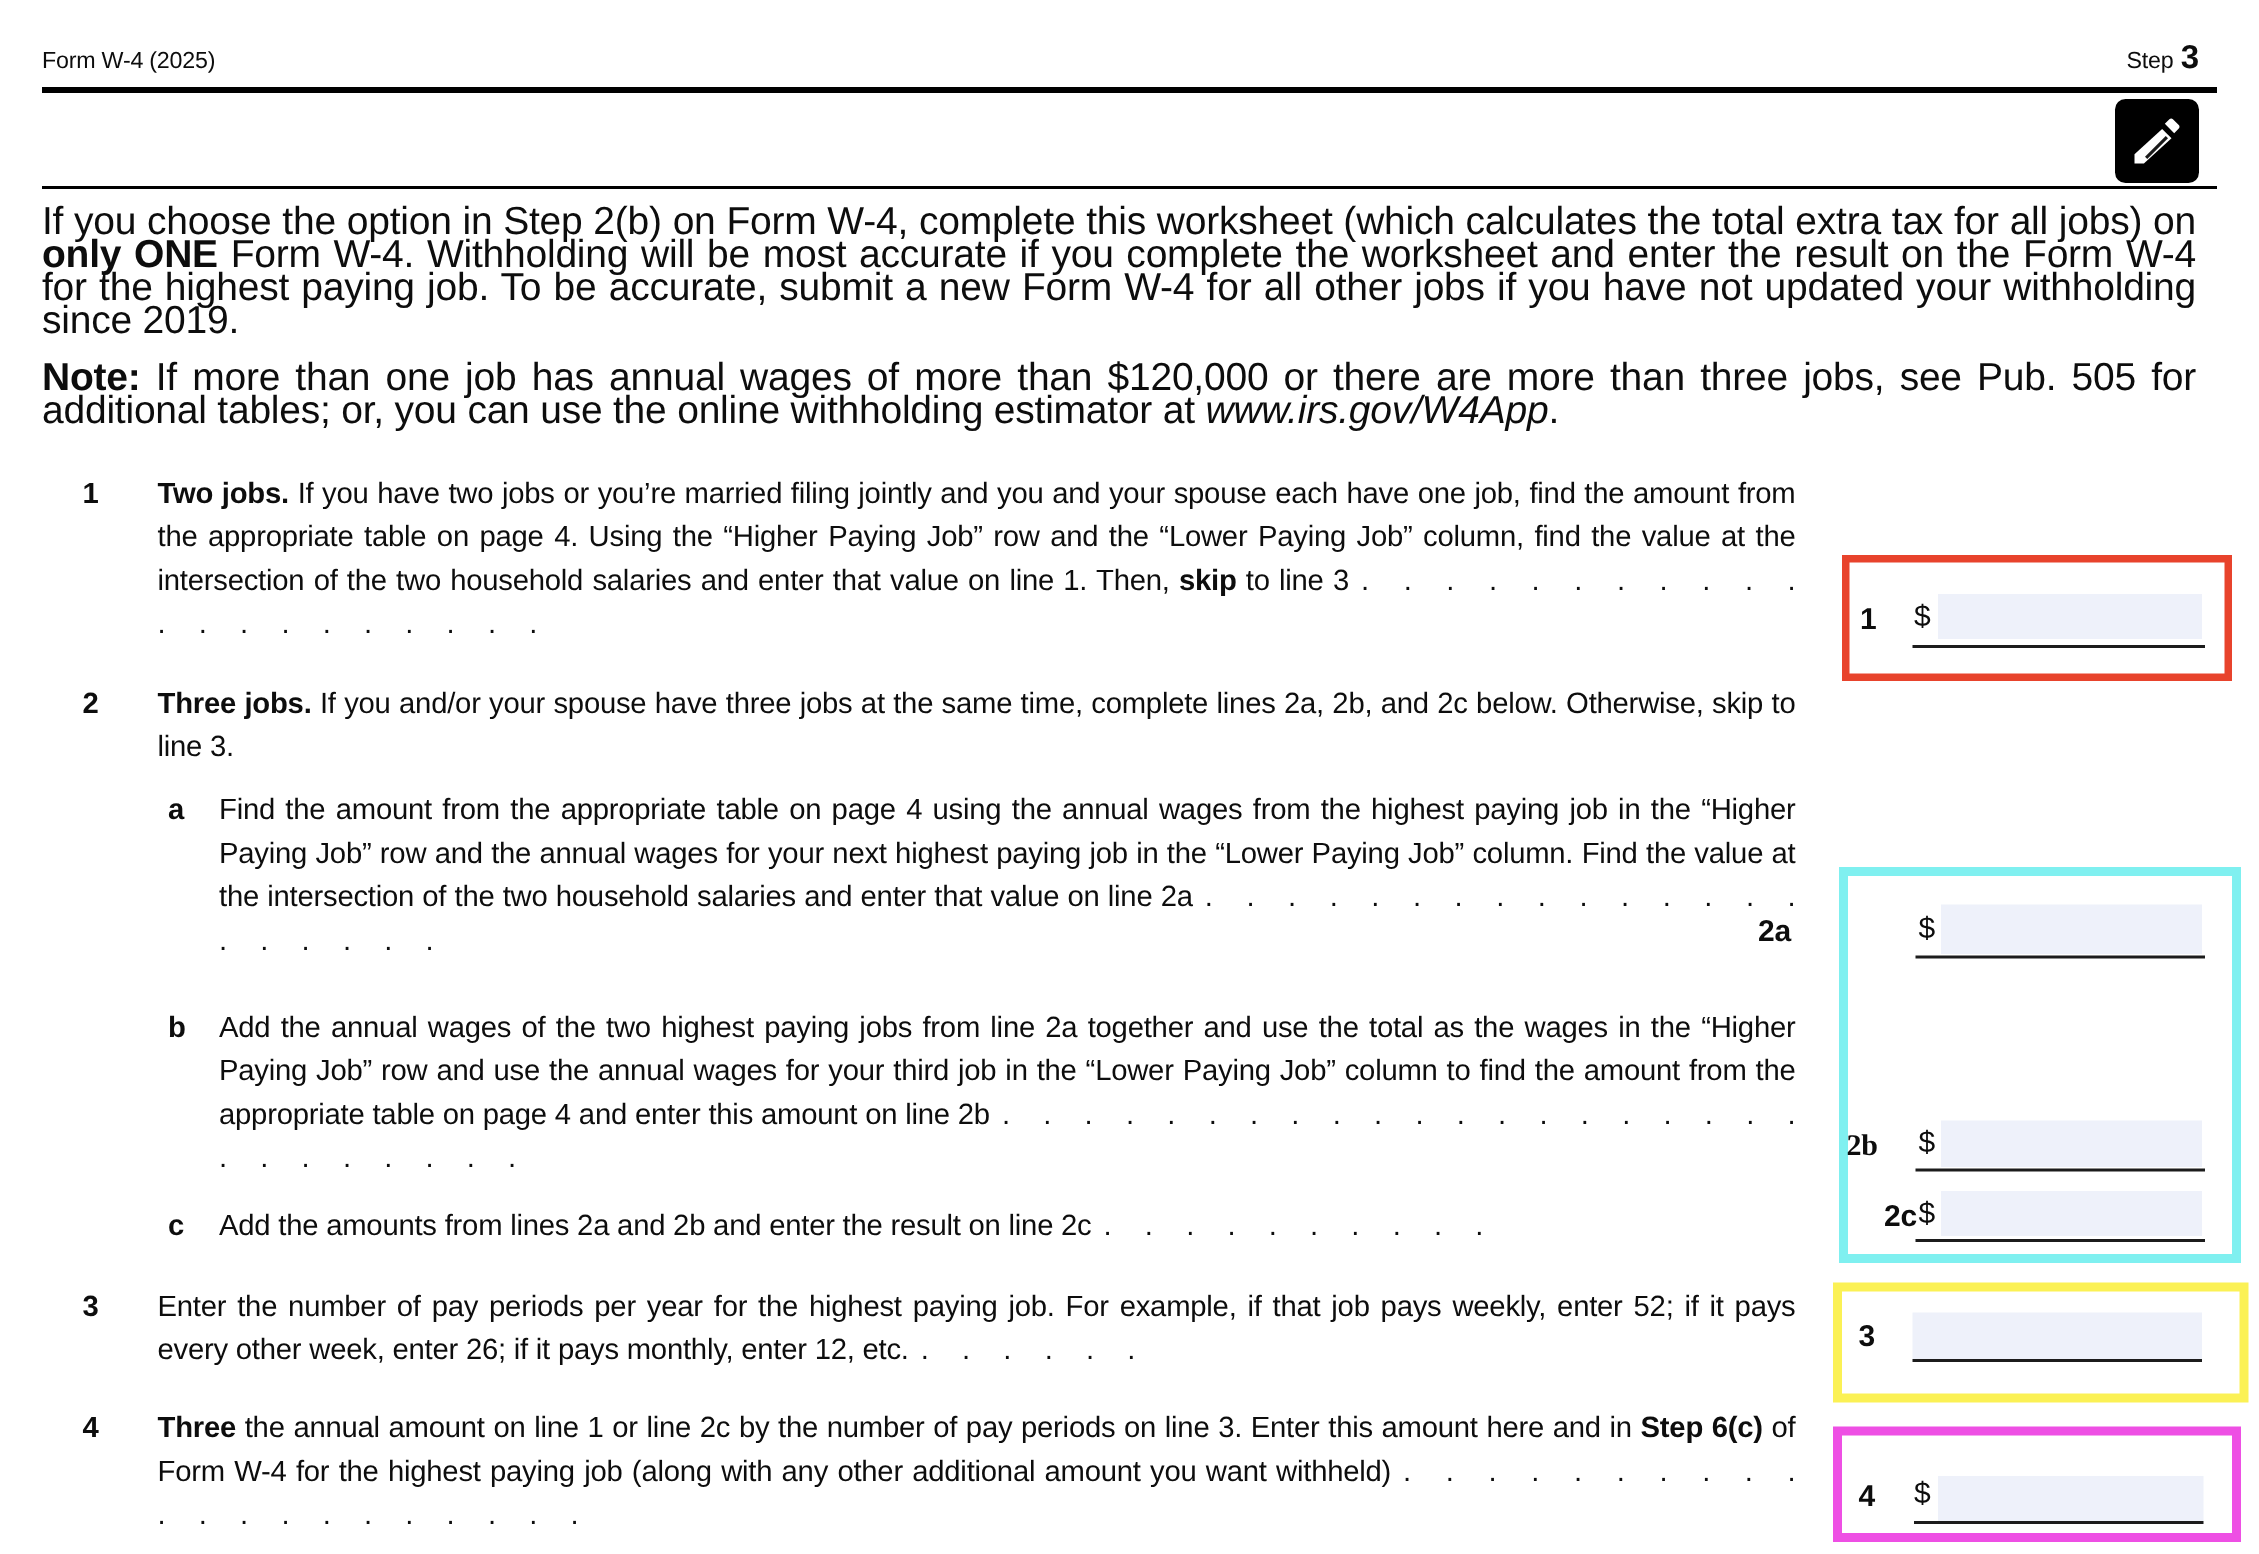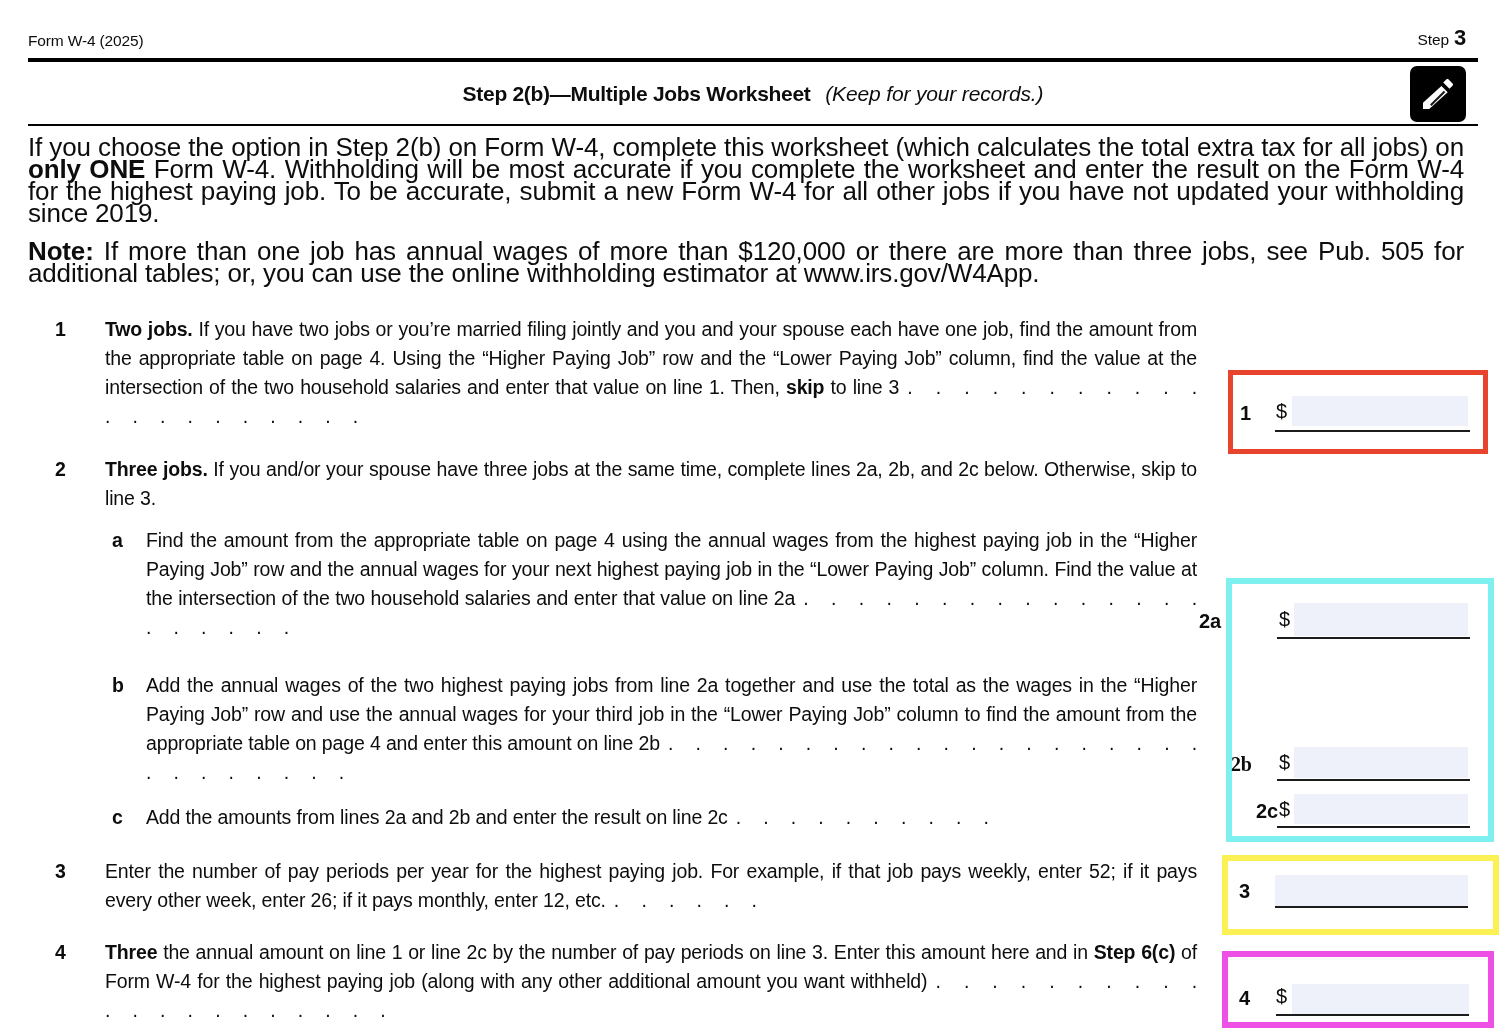--- a/index.html
+++ b/index.html
@@ -3,21 +3,21 @@
 <meta charset="utf-8">
 <style>
   * { margin:0; padding:0; box-sizing:border-box; }
   html,body { background:#fff; }
   .page {
     position:relative; width:1506px; height:1036px; background:#ffffff;
     font-family:"Liberation Sans","DejaVu Sans",sans-serif;
     color:#0d0d0d; letter-spacing:-0.15px; overflow:hidden;
   }
   .b { font-weight:700; }
-  .i { }
+  .i { font-style:italic; }
   .dots { word-spacing:17px; padding-left:8px; white-space:normal; }
 
   
   #hdr-left  { position:absolute; left:28px; top:32px; font-size:15.5px; }
   #hdr-right { position:absolute; right:40px; top:25px; display:flex; align-items:baseline; gap:5px; }
   #hdr-right .pg   { font-size:15.5px; }
   #hdr-right .pgno { font-size:22px; font-weight:700; }
   #rule1 { position:absolute; left:28px; top:58px;  width:1450px; height:4px; background:#000; }
   #rule2 { position:absolute; left:28px; top:124px; width:1450px; height:2px; background:#000; }
 
@@ -59,21 +59,21 @@
   .flabel { position:absolute; font-size:20px; font-weight:700; }
   .fcur   { position:absolute; font-size:20px; }
   .fline  { position:absolute; height:2px; background:#1c1c1c; }
   .finput { position:absolute; border:none; outline:none; background:var(--field-bg,#eef1fa);
             font:inherit; font-size:19px; padding:0 4px; }
 
   #l1-label { left:1240px; top:402px; }  #l1-cur { left:1276px; top:400px; }
   #l1-input { left:1292px; top:396px; width:176px; height:30px; }
   #l1-line  { left:1275px; top:430px; width:195px; }
 
-  #l2a-label { left:1199px; top:610px; } #l2a-cur { left:1279px; top:608px; }
+  #l2a-label { left:1172px; top:610px; } #l2a-cur { left:1279px; top:608px; }
   #l2a-input { left:1294px; top:603px; width:174px; height:33px; }
   #l2a-line  { left:1277px; top:637px; width:193px; }
 
   #l2b-label { left:1231px; top:753px;font-family:Liberation Serif, serif; } #l2b-cur { left:1279px; top:751px; }
   #l2b-input { left:1294px; top:747px; width:174px; height:31px; }
   #l2b-line  { left:1277px; top:779px; width:193px; }
 
   #l2c-label { left:1256px; top:800px; } #l2c-cur { left:1279px; top:798px; }
   #l2c-input { left:1294px; top:794px; width:174px; height:30px; }
   #l2c-line  { left:1277px; top:826px; width:193px; }
@@ -91,24 +91,20 @@
 
 <div class="page">
 
   <div id="hdr-left">Form W-4 (2025)</div>
   <div id="hdr-right">
     <span class="pg">Step</span>
     <span class="pgno">3</span>
   </div>
   <div id="rule1"></div>
 
-  <div id="title">
-    <span class="main">Step 2(b)—Multiple Jobs Worksheet</span>
-    <span class="sub">(Keep for your records.)</span>
-  </div>
   <div id="pencil">
     <svg viewBox="0 0 24 24" aria-hidden="true">
       <path fill="#ffffff" d="M3 17.25V21h3.75L17.81 10.94l-3.75-3.75L3 17.25z"></path>
       <path fill="#ffffff" d="M20.71 7.04c.39-.39.39-1.02 0-1.41l-2.34-2.34c-.39-.39-1.02-.39-1.41 0l-1.83 1.83 3.75 3.75 1.83-1.83z"></path>
       <path fill="#000000" d="M7.2 18.3l8.3-8.3.9.9-8.3 8.3z" opacity="0.9"></path>
     </svg>
   </div>
   <div id="rule2"></div>
 
   <p id="intro" class="para"><span>If you choose the option in Step 2(b) on Form W-4, complete this worksheet (which calculates the total extra tax for all jobs) on </span><span class="b">only ONE</span><span> Form W-4. Withholding will be most accurate if you complete the worksheet and enter the result on the Form W-4 for the highest paying job. To be accurate, submit a new Form W-4 for all other jobs if you have not updated your withholding since 2019.</span></p>

